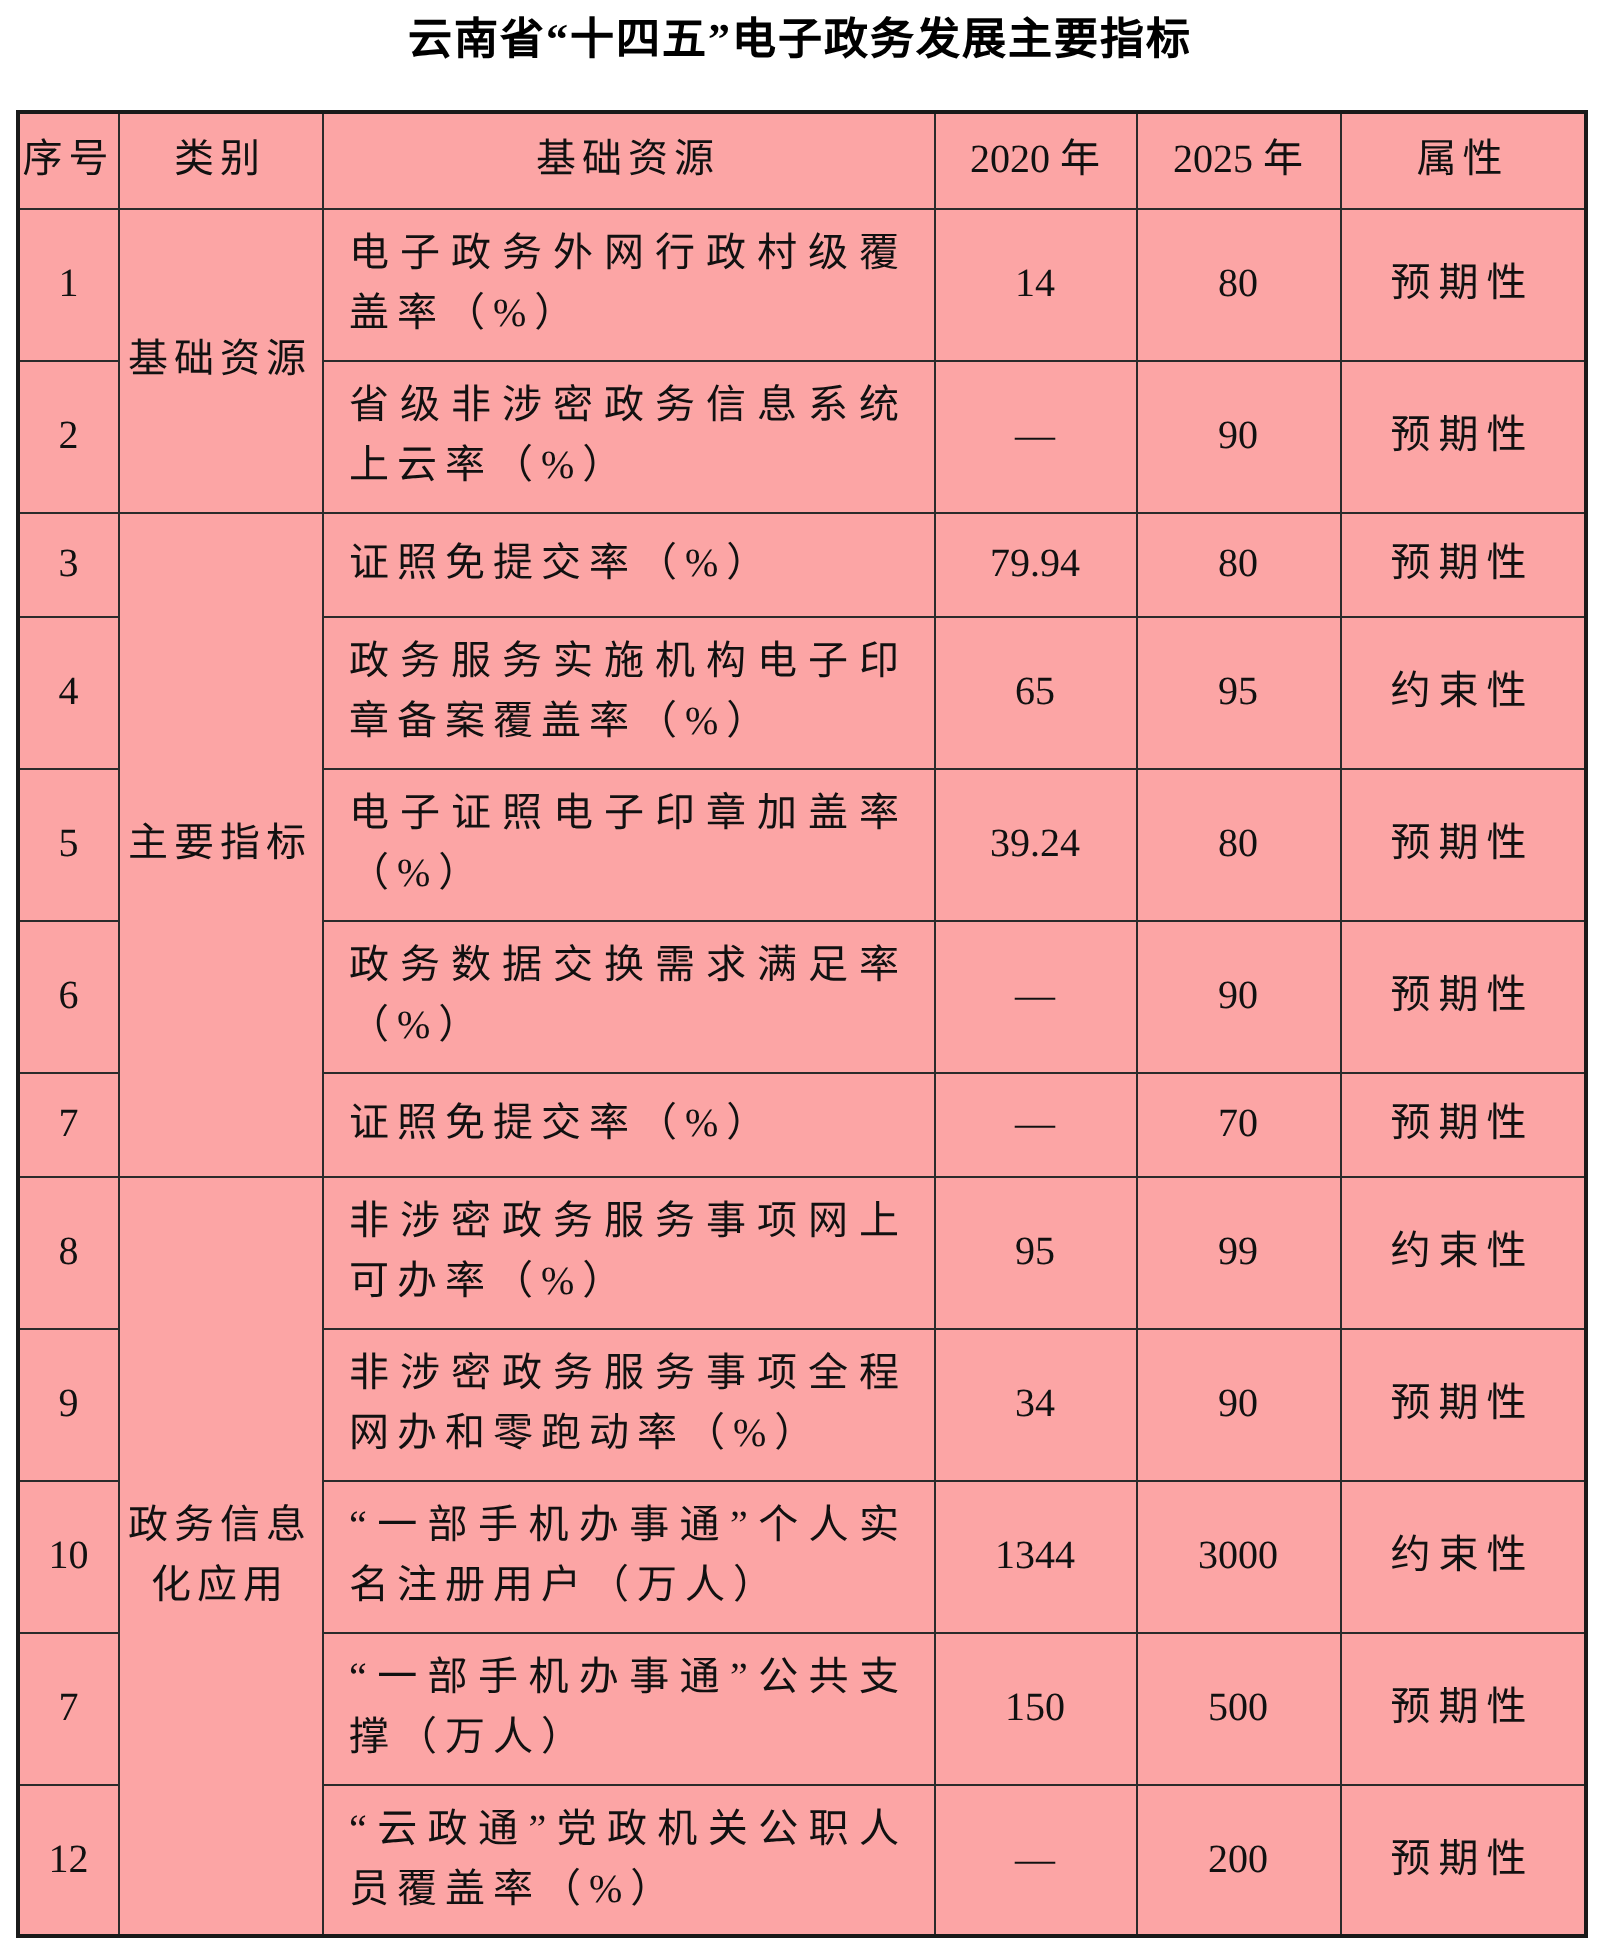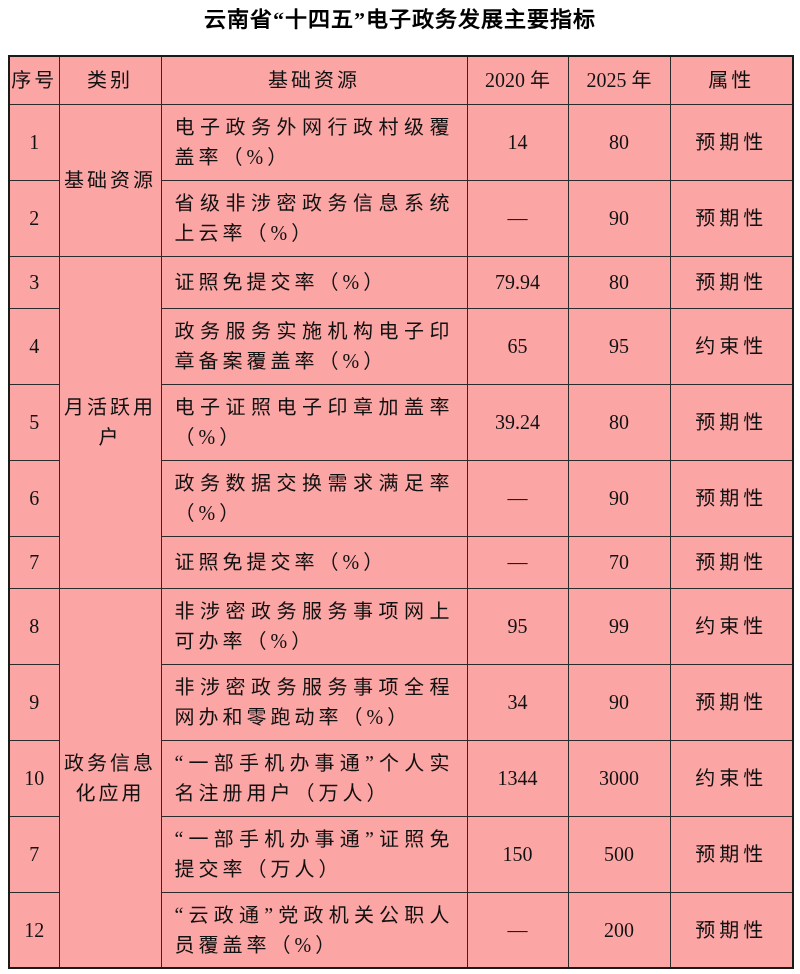--- a/index.html
+++ b/index.html
@@ -97,21 +97,21 @@
       </tr>
       <tr class="rh-2">
         <td class="c-idx">2</td>
         <td class="c-ind">省级非涉密政务信息系统上云率（%）</td>
         <td class="c-num">—</td>
         <td class="c-num">90</td>
         <td class="c-attr">预期性</td>
       </tr>
       <tr class="rh-1">
         <td class="c-idx">3</td>
-        <td class="c-cat" rowspan="5">月活跃用户</td>
+        <td class="c-cat" rowspan="5">主要指标</td>
         <td class="c-ind">证照免提交率（%）</td>
         <td class="c-num">79.94</td>
         <td class="c-num">80</td>
         <td class="c-attr">预期性</td>
       </tr>
       <tr class="rh-2">
         <td class="c-idx">4</td>
         <td class="c-ind">政务服务实施机构电子印章备案覆盖率（%）</td>
         <td class="c-num">65</td>
         <td class="c-num">95</td>
@@ -155,21 +155,21 @@
       </tr>
       <tr class="rh-2">
         <td class="c-idx">10</td>
         <td class="c-ind">“一部手机办事通”个人实名注册用户（万人）</td>
         <td class="c-num">1344</td>
         <td class="c-num">3000</td>
         <td class="c-attr">约束性</td>
       </tr>
       <tr class="rh-2">
         <td class="c-idx">7</td>
-        <td class="c-ind">“一部手机办事通”证照免提交率（万人）</td>
+        <td class="c-ind">“一部手机办事通”公共支撑（万人）</td>
         <td class="c-num">150</td>
         <td class="c-num">500</td>
         <td class="c-attr">预期性</td>
       </tr>
       <tr class="rh-2">
         <td class="c-idx">12</td>
         <td class="c-ind">“云政通”党政机关公职人员覆盖率（%）</td>
         <td class="c-num">—</td>
         <td class="c-num">200</td>
         <td class="c-attr">预期性</td>

